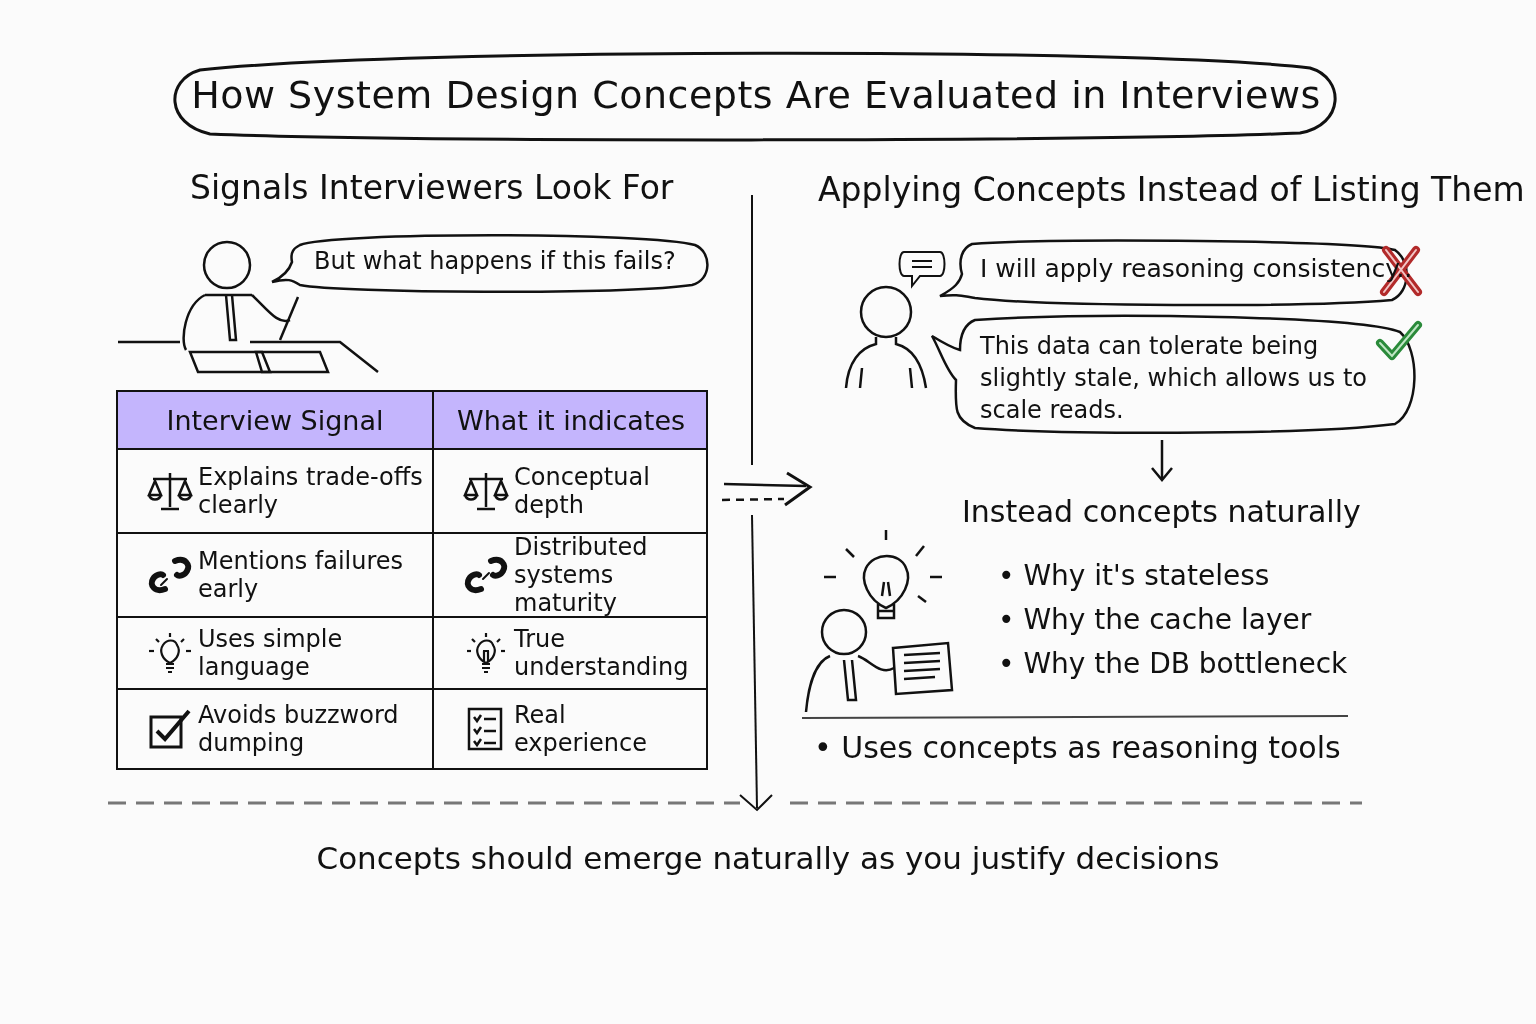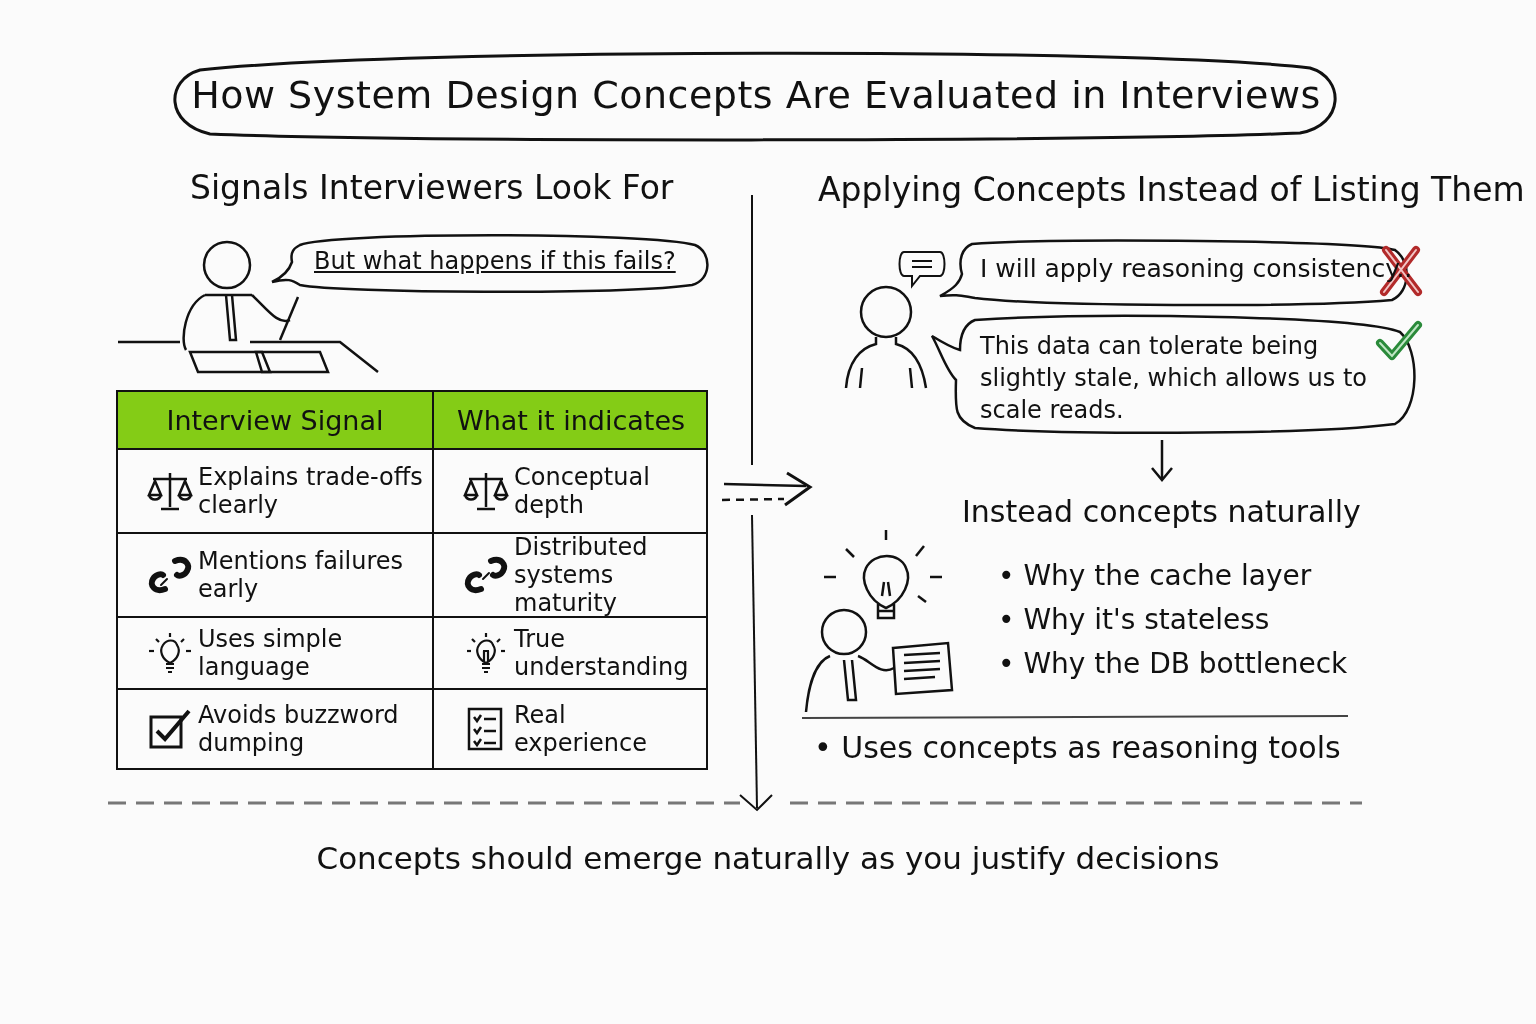--- a/index.html
+++ b/index.html
@@ -9,21 +9,21 @@
   svg.layer { position:absolute; left:0; top:0; }
   .title { left:176px; top:52px; width:1160px; height:86px; display:flex; align-items:center; justify-content:center;
            font-size:38px; letter-spacing:0.5px; }
   .h2 { font-size:33px; white-space:nowrap; }
   .bubble-text { font-size:24px; white-space:nowrap; }
   .tbl { left:116px; top:390px; width:592px; height:380px; border:2.5px solid #111; box-sizing:border-box;
          display:grid; grid-template-columns:316px 1fr; grid-template-rows:58px 84px 84px 72px 1fr; }
   .cell { border-right:2px solid #111; border-bottom:2px solid #111; display:flex; align-items:center; padding-left:24px; box-sizing:border-box; }
   .cell.r { border-right:none; }
   .cell.last { border-bottom:none; }
-  .hdr { background:#84cc16; font-size:27px; justify-content:center; padding-left:0; }
+  .hdr { background:#c4b5fd; font-size:27px; justify-content:center; padding-left:0; }
   .hdr.r { justify-content:flex-start; padding-left:23px; }
   .ic { width:56px; flex:0 0 56px; display:flex; align-items:center; justify-content:center; }
   .ct { font-size:24px; line-height:28px; }
   .bullet-list { font-size:28px; line-height:44px; }
   .bullet-list div::before { content:"• "; }
   .footer { left:0; top:840px; width:1536px; text-align:center; font-size:31px; }
 </style>
 </head>
 <body>
 
@@ -100,21 +100,21 @@
       <line x1="904" y1="663" x2="940" y2="661"></line>
       <line x1="904" y1="671" x2="940" y2="669"></line>
       <line x1="904" y1="679" x2="935" y2="677"></line>
   </g>
   <line x1="802" y1="718" x2="1348" y2="716" stroke="#444" stroke-width="2"></line>
 </svg>
 
 <div class="abs title">How System Design Concepts Are Evaluated in Interviews</div>
 
 <div class="abs h2" style="left:190px;top:168px;">Signals Interviewers Look For</div>
-<div class="abs bubble-text" style="left:314px;top:247px;text-decoration:underline;">But what happens if this fails?</div>
+<div class="abs bubble-text" style="left:314px;top:247px;">But what happens if this fails?</div>
 
 <div class="abs tbl">
   <div class="cell hdr">Interview Signal</div>
   <div class="cell hdr r">What it indicates</div>
 
   <div class="cell">
     <span class="ic">
         <svg width="50" height="44" viewBox="0 0 50 44" fill="none" stroke="#111" stroke-width="2.5">
           <line x1="25" y1="4" x2="25" y2="38"></line>
           <line x1="8" y1="10" x2="42" y2="10"></line>
@@ -210,21 +210,21 @@
       </span>
     <span class="ct">Real experience</span>
   </div>
 </div>
 
 <div class="abs h2" style="left:818px;top:170px;">Applying Concepts Instead of Listing Them</div>
 <div class="abs bubble-text" style="left:980px;top:254px;font-size:25px;">I will apply reasoning consistency..</div>
 <div class="abs bubble-text" style="left:980px;top:330px;width:390px;white-space:normal;line-height:32px;font-size:24px;">This data can tolerate being slightly stale, which allows us to scale reads.</div>
 <div class="abs h2" style="left:962px;top:494px;font-size:30px;">Instead concepts naturally</div>
 <div class="abs bullet-list" style="left:998px;top:554px;">
+  <div>Why it's stateless</div>
   <div>Why the cache layer</div>
-  <div>Why it's stateless</div>
   <div>Why the DB bottleneck</div>
 </div>
 <div class="abs bullet-list" style="left:814px;top:726px;font-size:30px;">
   <div>Uses concepts as reasoning tools</div>
 </div>
 
 <div class="abs footer">Concepts should emerge naturally as you justify decisions</div>
 
 </body></html>

